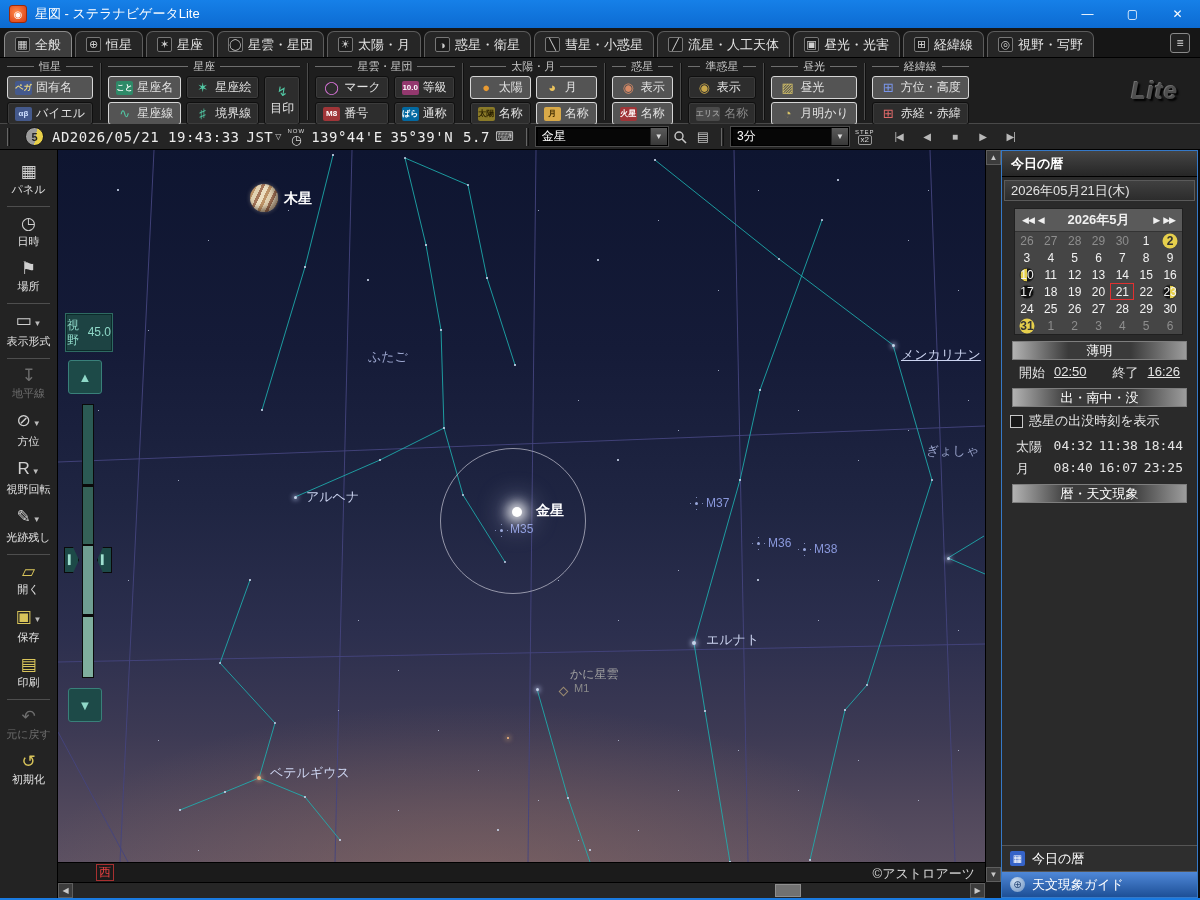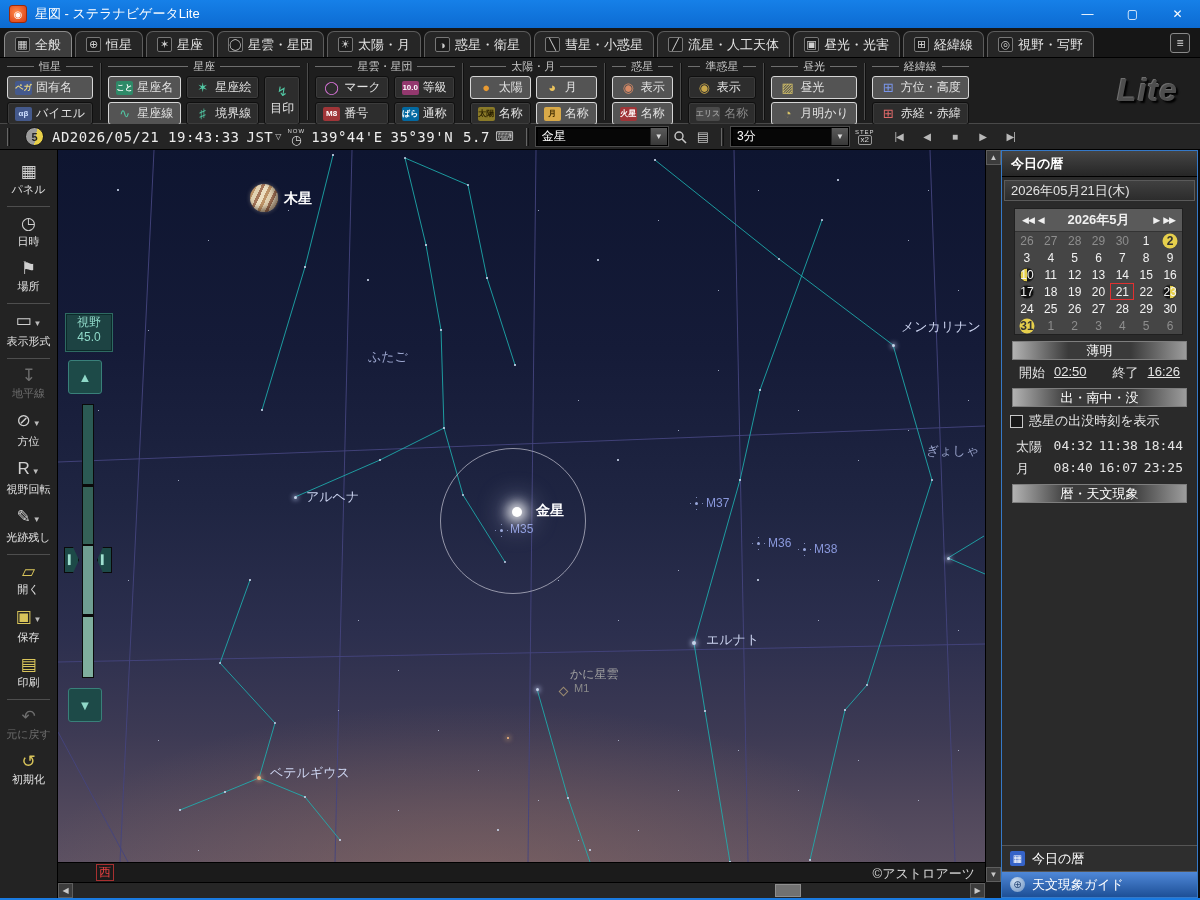--- a/index.html
+++ b/index.html
@@ -40,21 +40,21 @@
   .tb-btn { display:flex; align-items:center; gap:4px; padding:0 7px; background:#2d2d2d;
     border:1px solid #0f0f0f; box-shadow:inset 0 0 0 1px #3c3c3c; border-radius:3px;
     color:#e2e2e2; font-size:12px; white-space:nowrap; }
   .tb-btn.pressed { background:#545454; border:1px solid #d6d6d6; box-shadow:none; }
   .tb-btn.disabled { color:#8a8a8a; }
   .tb-btn.tall { grid-row:1 / span 2; flex-direction:column; justify-content:center; gap:2px; padding:0 5px; }
   .ico { min-width:17px; height:14px; display:flex; align-items:center; justify-content:center;
     font-size:8px; font-weight:bold; border-radius:2px; line-height:1; }
   .ico.glyph { font-size:13px; font-weight:normal; background:transparent !important; }
   .tb-sep { width:1px; background:#4c4c4c; box-shadow:1px 0 0 #101010; margin:5px 0 3px; }
-  #lite-logo { margin-left:auto; margin-right:22px; align-self:center; font-size:32px;
+  #lite-logo { margin-left:auto; margin-right:22px; align-self:center; font-size:24px;
     font-weight:bold; font-style:italic; color:#4e4e4e;
     text-shadow:-1px -1px 0 #6e6e6e, 2px 2px 2px #000; letter-spacing:1px; }
 
   
   #statusbar { position:absolute; left:0; top:124px; width:1200px; height:26px; background:#242424;
     border-bottom:1px solid #000; display:flex; align-items:center; color:#ececec; }
   .sb-mono { font-family:"DejaVu Sans Mono","Liberation Mono",monospace; font-size:14px; letter-spacing:.5px; }
   .vsep { width:3px; height:18px; border-left:1px solid #666; border-right:1px solid #111; margin:0 7px; }
   #moonchip { width:19px; height:19px; border-radius:50%; margin:0 8px;
     background:linear-gradient(100deg,#9c9c9c 56%,#e8d049 56%); border:1px solid #1a1a1a;
@@ -107,21 +107,21 @@
   #fovcircle { position:absolute; border:1px solid rgba(195,195,210,.7); border-radius:50%; }
   #jupiter { position:absolute; width:28px; height:28px; border-radius:50%;
     background:repeating-linear-gradient(115deg,#ecdfc2 0 4px,#bd9468 4px 7px,#e2d2b2 7px 11px,#a4765a 11px 14px);
     box-shadow:inset -3px -3px 5px rgba(40,20,10,.55), 0 0 4px rgba(230,210,180,.35); }
   #venus { position:absolute; width:10px; height:10px; border-radius:50%; background:#fff;
     box-shadow:0 0 12px 5px rgba(255,255,255,.85), 0 0 26px 10px rgba(220,225,255,.35); }
 
   
   #fovbox { position:absolute; left:8px; top:164px; width:46px; height:37px; background:#1d4343;
     border:1px solid #0c2a2a; box-shadow:0 0 0 1px #2e6a62; color:#8fd8c8; font-size:12px;
-    display:flex; flex-direction:column; align-items:center; justify-content:flex-start; line-height:1.25; }
+    display:flex; flex-direction:row; align-items:center; justify-content:space-between; line-height:1.25; }
   .fbtn { position:absolute; left:10px; width:34px; height:34px; background:#1d4a48;
     border:1px solid #39807a; border-radius:3px; color:#8fd8c8; font-size:13px;
     display:flex; align-items:center; justify-content:center; }
   #fslider { position:absolute; left:24px; top:254px; width:12px; height:274px;
     border:1px solid #0a0a0a;
     background:linear-gradient(180deg,#2b5a54 0 29%,#0a0a0a 29% 30%,#356258 30% 51%,#0a0a0a 51% 52%,
       #6f9e92 52% 77%,#0a0a0a 77% 78%,#7fae9e 78% 100%); }
   .fhandle { position:absolute; top:397px; width:15px; height:26px; background:#1d4a48;
     border:1px solid #0a0a0a; color:#9fe0d0; font-size:9px;
     display:flex; align-items:center; justify-content:center; }
@@ -631,21 +631,21 @@
         <div id="crab" style="left: 502px; top: 538px;"></div>
         <span class="sky-label pl" style="left: 226px; top: 40px;">木星</span>
         <span class="sky-label pl" style="left: 478px; top: 352px;">金星</span>
         <span class="sky-label m" style="left: 452px; top: 372px;">M35</span>
         <span class="sky-label m" style="left: 648px; top: 346px;">M37</span>
         <span class="sky-label m" style="left: 710px; top: 386px;">M36</span>
         <span class="sky-label m" style="left: 756px; top: 392px;">M38</span>
         <span class="sky-label cn" style="left: 310px; top: 198px;">ふたご</span>
         <span class="sky-label cn" style="left: 868px; top: 292px;">ぎょしゃ</span>
         <span class="sky-label st" style="left: 248px; top: 338px;">アルヘナ</span>
-        <span class="sky-label st" style="left: 843px; top: 168px;">メンカリナン</span>
+        <span class="sky-label st" style="left: 843px; top: 196px; text-decoration: underline;">メンカリナン</span>
         <span class="sky-label st" style="left: 648px; top: 481px;">エルナト</span>
         <span class="sky-label st" style="left: 212px; top: 614px;">ベテルギウス</span>
         <span class="sky-label dso" style="left: 512px; top: 516px;">かに星雲</span>
         <span class="sky-label dso2" style="left: 516px; top: 532px;">M1</span>
       </div>
     <div id="fovcircle" style="left: 382px; top: 298px; height: 146px; width: 146px;"></div>
     <div id="jupiter" style="left: 192px; top: 34px;"></div>
     <div id="venus" style="left: 454px; top: 357px;"></div>
     <div id="fovbox">
       <span>視野</span>

